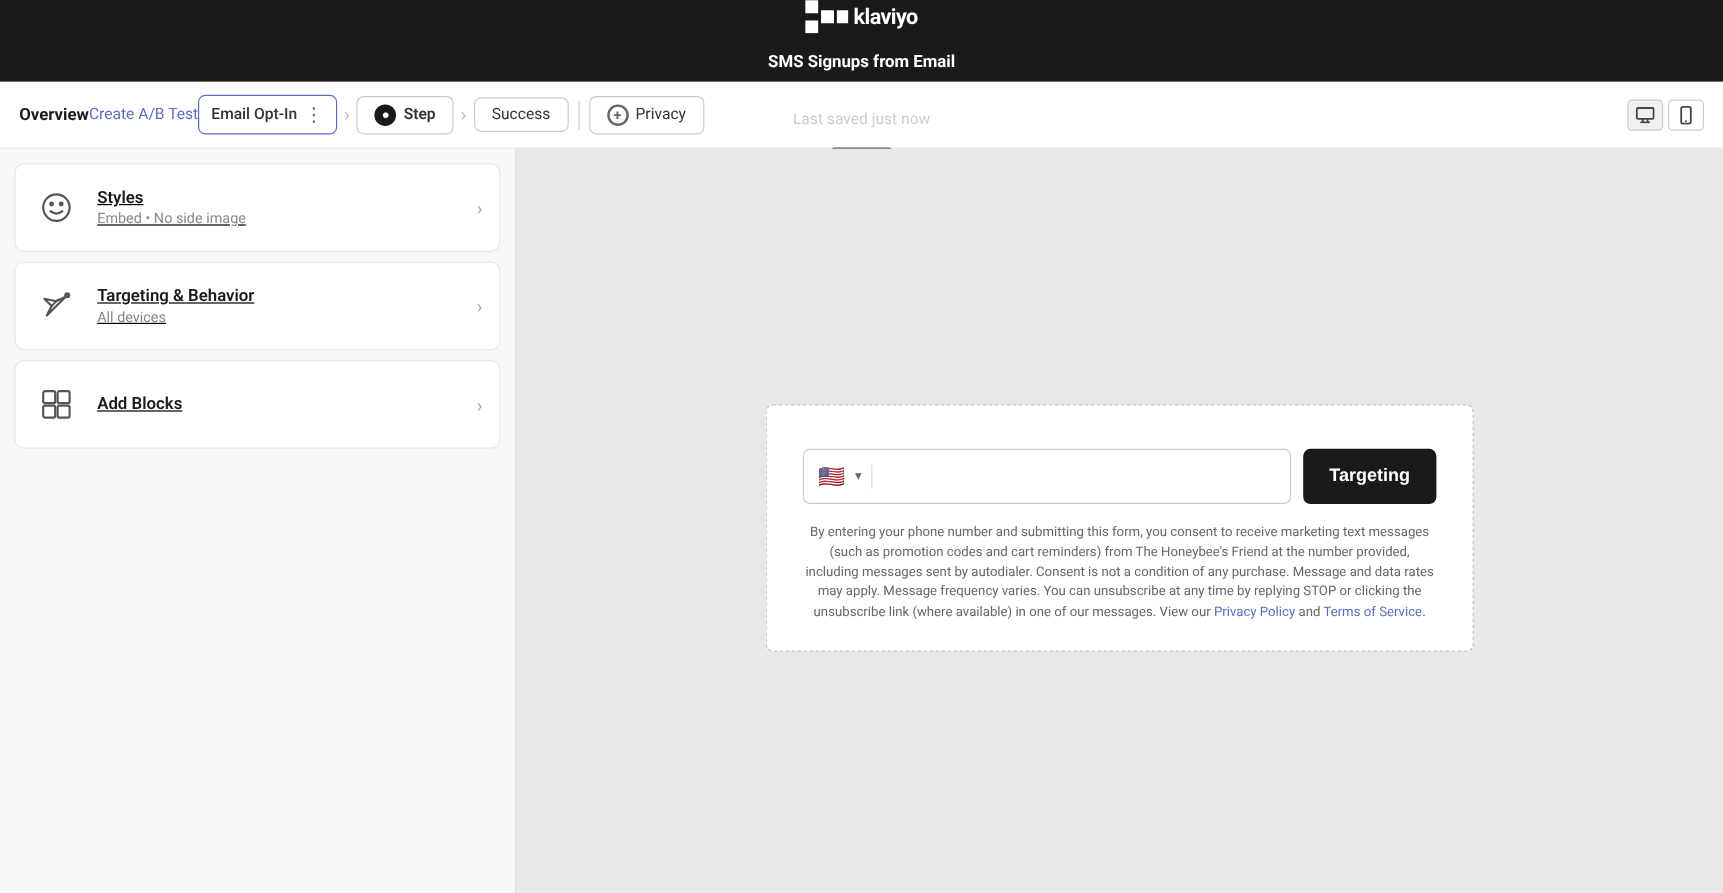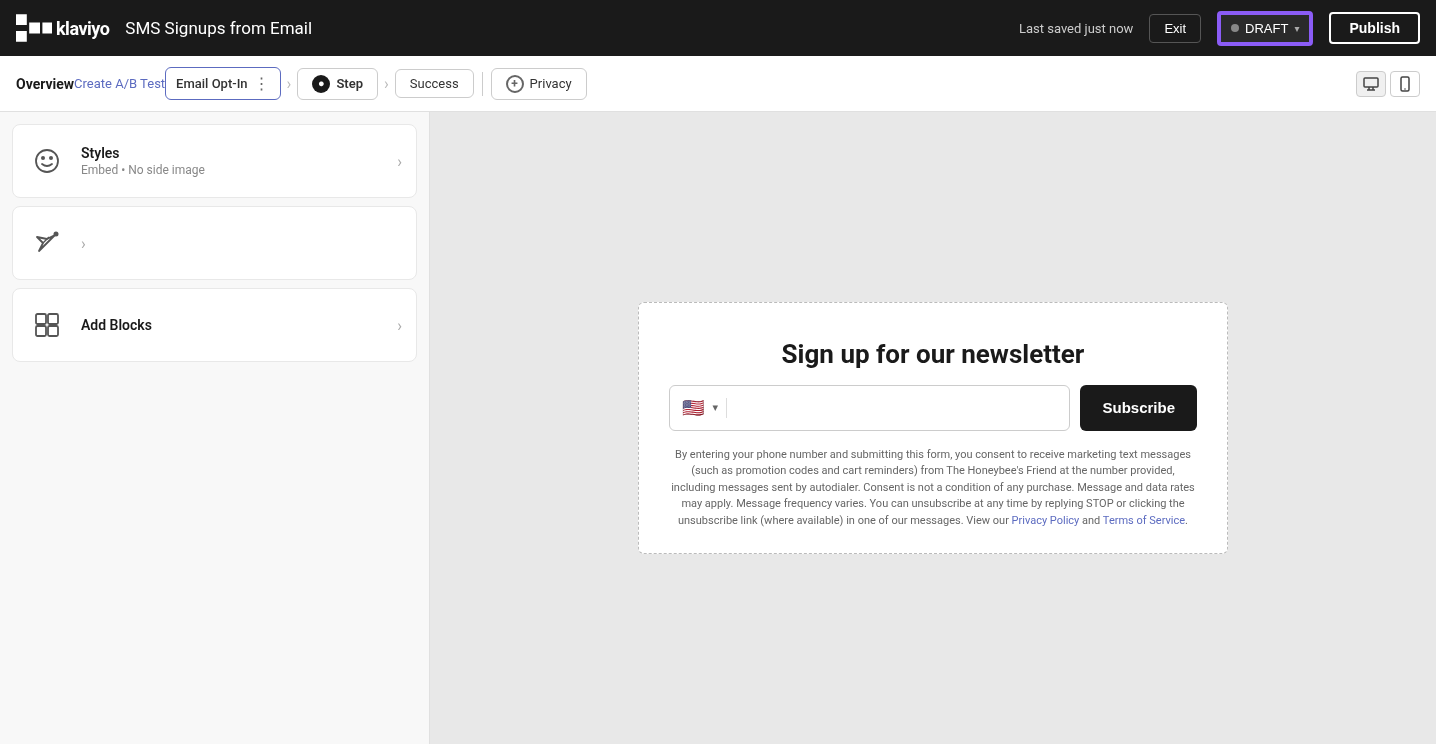--- a/index.html
+++ b/index.html
@@ -3,43 +3,44 @@
   <meta charset="utf-8">
   <style>
     * { box-sizing: border-box; margin: 0; padding: 0; }
     body { font-family: -apple-system, BlinkMacSystemFont, 'Segoe UI', Roboto, sans-serif; background: #f0f0f0; height: 744px; overflow: hidden; }
 
     
     .topbar {
       display: flex;
       align-items: center;
       background: #1a1a1a;
-      height: 56px;
+      height: 68px;
       padding: 0 16px;
       gap: 16px;
       position: relative;
+      flex-direction: column;
     }
     .logo {
       display: flex;
       align-items: center;
       gap: 4px;
       color: white;
       font-size: 18px;
       font-weight: 700;
       letter-spacing: -0.5px;
       flex-shrink: 0;
     }
     .logo-icon {
       width: 36px;
       height: 28px;
     }
     .page-title {
       color: white;
-      font-size: 17px;
-      font-weight: 400;
+      font-size: 14px;
+      font-weight: 700;
       flex-shrink: 0;
     }
     .topbar-spacer { flex: 1; }
     .last-saved {
       color: #ccc;
       font-size: 13px;
       flex-shrink: 0;
     }
     .exit-btn {
       background: transparent;
@@ -261,20 +262,21 @@
     .sidebar-item-icon {
       width: 40px;
       height: 40px;
       display: flex;
       align-items: center;
       justify-content: center;
       flex-shrink: 0;
     }
     .sidebar-item-text {
       flex: 1;
+      text-decoration: underline;
     }
     .sidebar-item-title {
       font-size: 14px;
       font-weight: 600;
       color: #1a1a1a;
     }
     .sidebar-item-subtitle {
       font-size: 12px;
       color: #888;
       margin-top: 2px;
@@ -462,20 +464,24 @@
     </div>
 
     <div class="sidebar-item">
       <div class="sidebar-item-icon">
         <svg width="28" height="28" viewBox="0 0 28 28" fill="none">
           <path d="M4 8 L10 14 L6 22 L22 6 L14 10 Z" stroke="#555" stroke-width="1.8" fill="none" stroke-linejoin="round"></path>
           <line x1="10" y1="14" x2="16" y2="8" stroke="#555" stroke-width="1.5"></line>
           <circle cx="23" cy="5" r="2.5" fill="#555"></circle>
         </svg>
       </div>
+      <div class="sidebar-item-text">
+        <div class="sidebar-item-title">Targeting &amp; Behavior</div>
+        <div class="sidebar-item-subtitle">All devices</div>
+      </div>
       <span class="sidebar-item-arrow">›</span>
     </div>
 
     <div class="sidebar-item">
       <div class="sidebar-item-icon">
         <svg width="28" height="28" viewBox="0 0 28 28" fill="none">
           <rect x="3" y="3" width="10" height="10" rx="1.5" stroke="#555" stroke-width="1.8" fill="none"></rect>
           <rect x="15" y="3" width="10" height="10" rx="1.5" stroke="#555" stroke-width="1.8" fill="none"></rect>
           <rect x="3" y="15" width="10" height="10" rx="1.5" stroke="#555" stroke-width="1.8" fill="none"></rect>
           <rect x="15" y="15" width="10" height="10" rx="1.5" stroke="#555" stroke-width="1.8" fill="none"></rect>
@@ -484,28 +490,27 @@
       <div class="sidebar-item-text">
         <div class="sidebar-item-title">Add Blocks</div>
       </div>
       <span class="sidebar-item-arrow">›</span>
     </div>
 
   </div>
 
   <div class="preview-area">
     <div class="form-card">
-      <h2 class="form-title">Sign up for our newsletter</h2>
 
       <div class="form-input-row">
         <div class="phone-input-wrapper">
           <span class="flag-icon">🇺🇸</span>
           <span class="phone-chevron">▾</span>
           <div class="phone-divider"></div>
         </div>
-        <button class="subscribe-btn">Subscribe</button>
+        <button class="subscribe-btn">Targeting</button>
       </div>
 
       <p class="form-disclaimer">By entering your phone number and submitting this form, you consent to receive marketing text messages (such as promotion codes and cart reminders) from The Honeybee's Friend at the number provided, including messages sent by autodialer. Consent is not a condition of any purchase. Message and data rates may apply. Message frequency varies. You can unsubscribe at any time by replying STOP or clicking the unsubscribe link (where available) in one of our messages. View our <a href="#" style="color:#5c6bc0">Privacy Policy</a> and <a href="#" style="color:#5c6bc0">Terms of Service</a>.</p>
     </div>
   </div>
 
 </div>
 
 </body></html>

